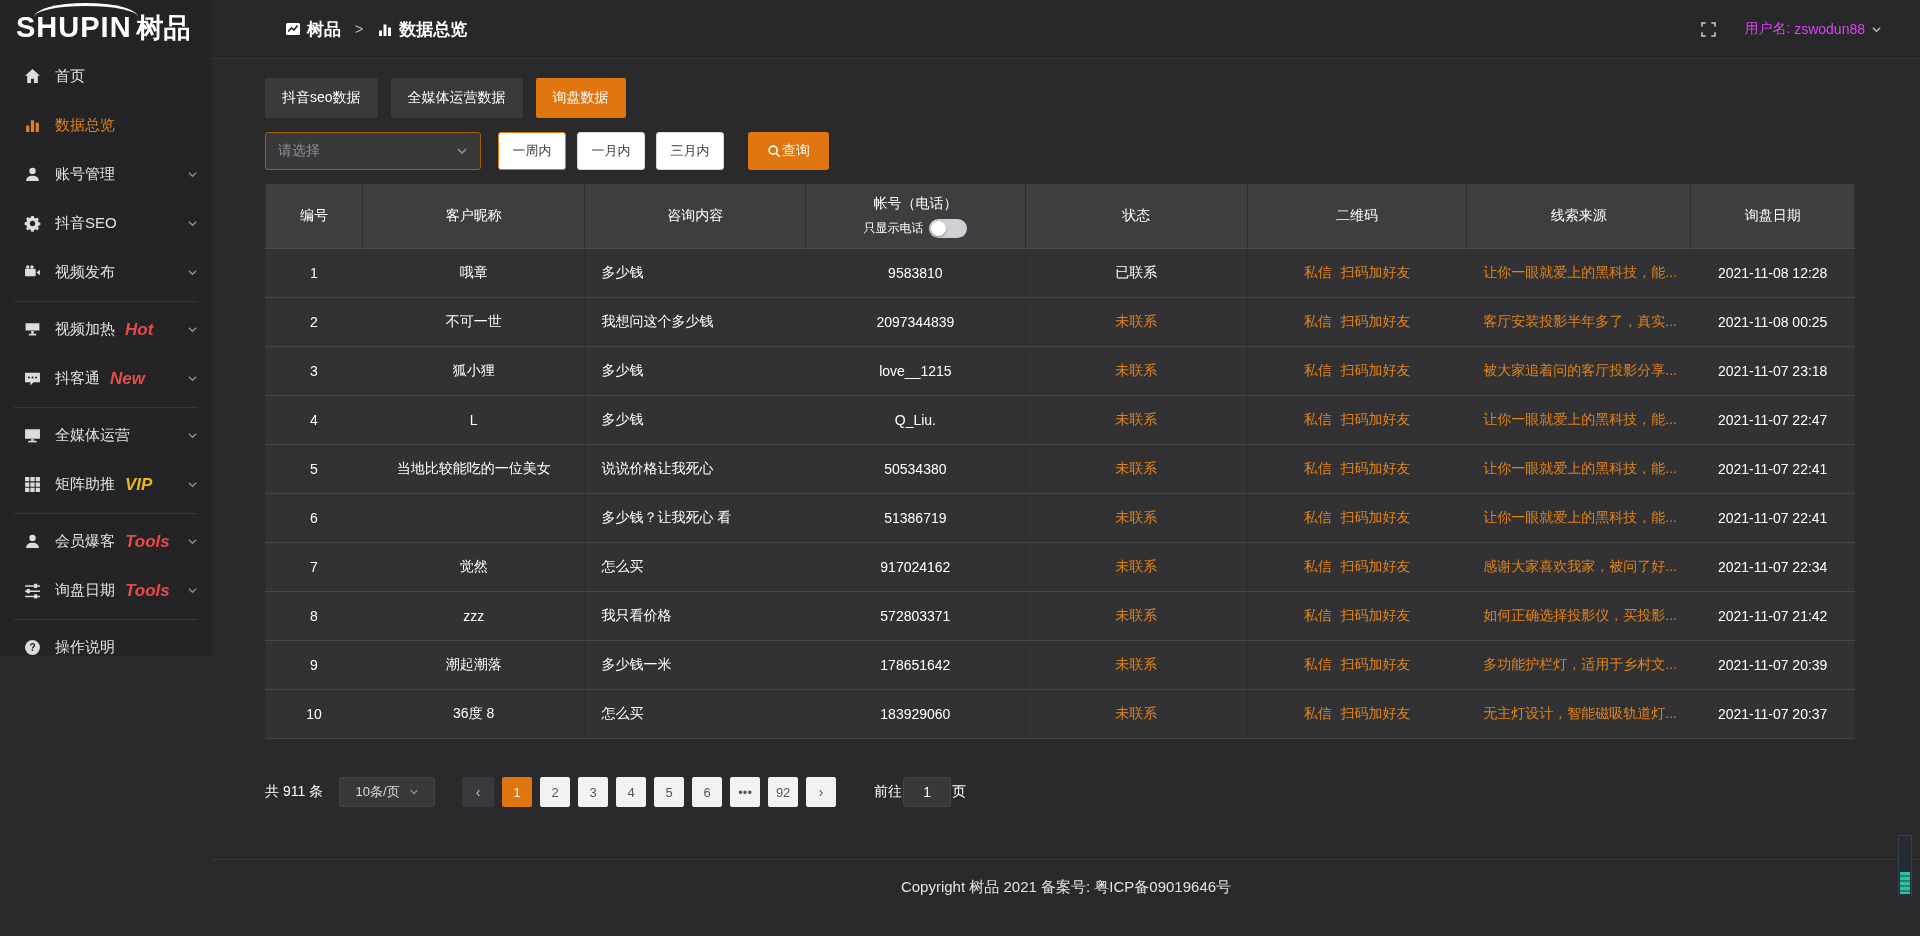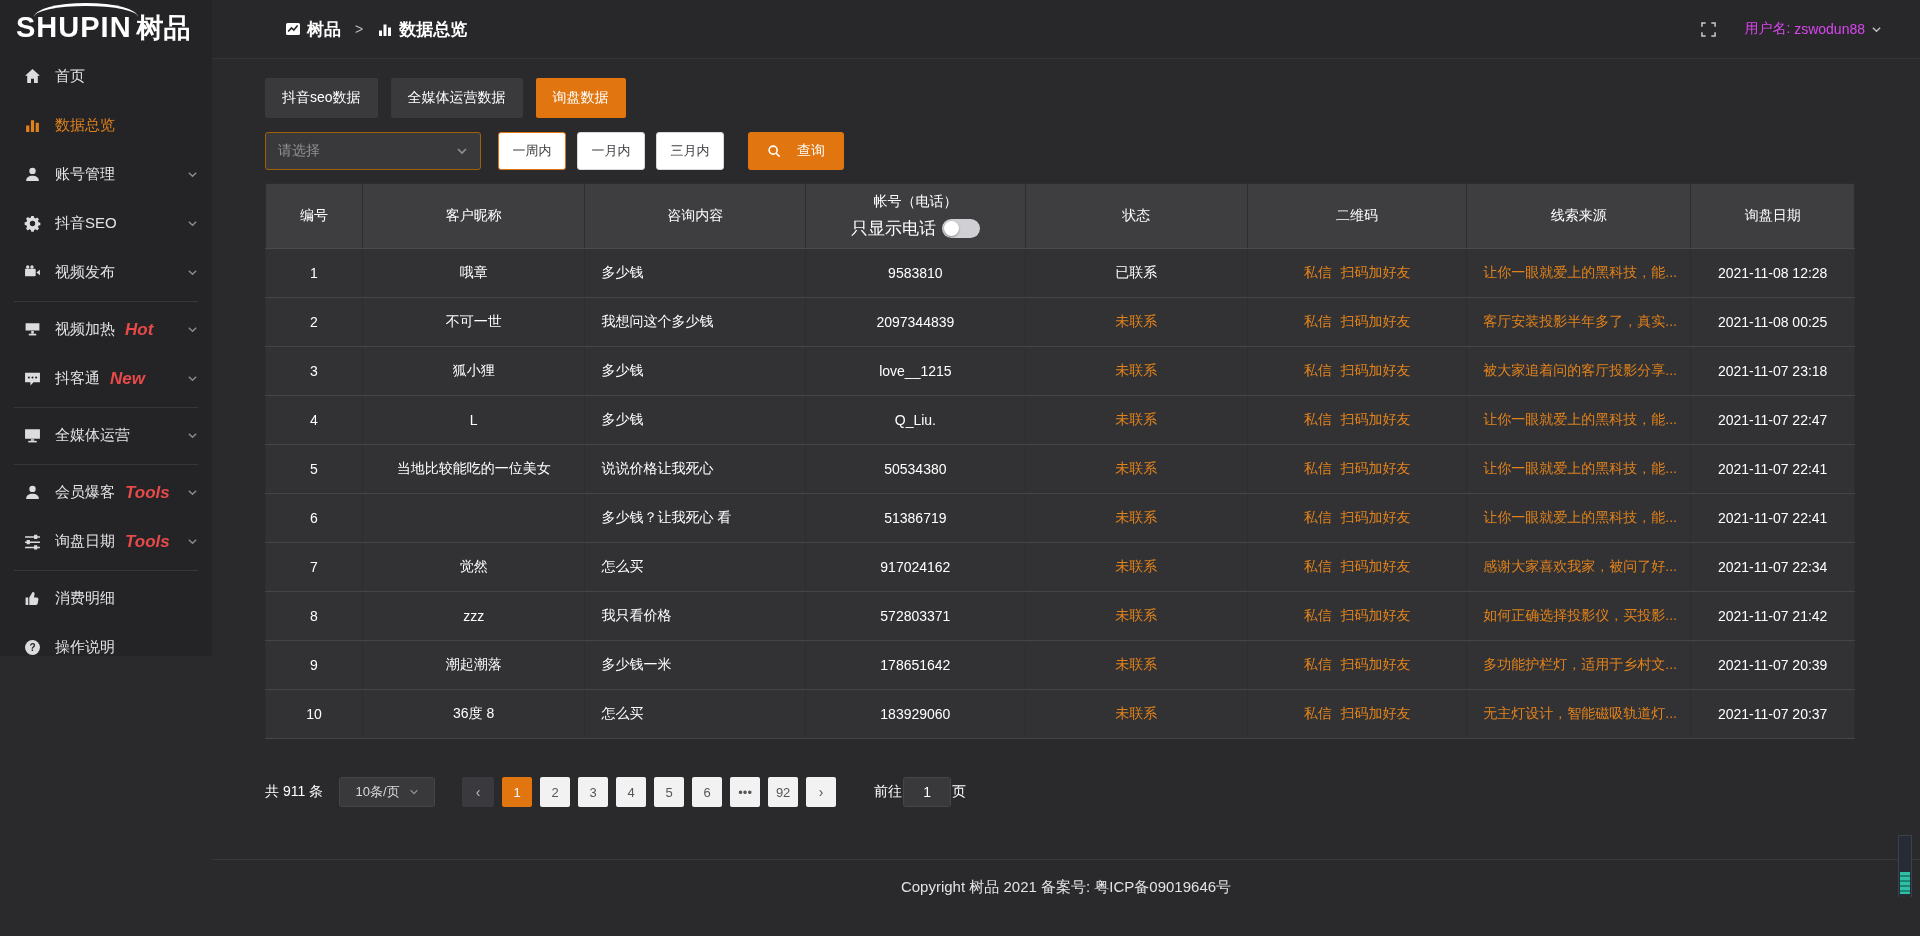--- a/index.html
+++ b/index.html
@@ -46,36 +46,36 @@
   .filters { margin-top:14px; display:flex; align-items:center; }
   .select { width:216px; height:38px; background:#39393c; border:1px solid #a16207; border-radius:3px;
             color:#8f8f94; font-size:14px; display:flex; align-items:center; justify-content:space-between;
             padding:0 12px; cursor:pointer; }
   .select .sel-chev { width:12px; height:12px; color:#8f8f94; }
   .range-group { display:flex; gap:11px; margin-left:17px; }
   .range-btn { height:38px; min-width:68px; padding:0 12px; background:#fff; border:1px solid #d8d8db;
                border-radius:3px; color:#3d3d41; font-size:13px; cursor:pointer; font-family:inherit; }
   .range-btn.active { border:1px solid var(--accent,#e1750f); }
   .search-btn { height:38px; margin-left:24px; padding:0 19px; background:var(--accent,#e1750f); border:none;
-                border-radius:3px; color:#fff; font-size:14px; display:flex; align-items:center; gap:16px;
+                border-radius:3px; color:#fff; font-size:14px; display:flex; align-items:center; gap:1px;
                 cursor:pointer; font-family:Liberation Mono, monospace; }
   .search-btn .sch-ico { width:14px; height:14px; }
 
   
   table { width:100%; margin-top:13px; border-collapse:collapse; table-layout:fixed; }
   thead th { height:65px; background:#3e3e41; color:#fff; font-size:14px; font-weight:normal;
              border:1px solid #2d2d2f; border-bottom:1px solid #4a4a4d; }
   tbody td { height:49px; background:#323235; color:#fff; font-size:14px; text-align:center;
              border-left:1px solid #2d2d2f; border-right:1px solid #2d2d2f;
              border-top:1px solid #454548; border-bottom:1px solid #454548;
              white-space:nowrap; overflow:hidden; text-overflow:ellipsis; }
   td.c-content, td.c-source { text-align:left; padding-left:16px; }
   td.c-source { color:#e2821a; }
   td.c-status.pending { color:#e2821a; }
-  .acct-head-line2 { margin-top:6px; display:flex; align-items:center; justify-content:center; gap:6px; font-size:17px; }
+  .acct-head-line2 { margin-top:6px; display:flex; align-items:center; justify-content:center; gap:6px; font-size:12px; }
   .toggle { width:38px; height:19px; border-radius:10px; background:#cfcfd4; position:relative;
             display:inline-block; cursor:pointer; flex:none; }
   .toggle::after { content:''; position:absolute; left:2px; top:2px; width:15px; height:15px;
                    border-radius:50%; background:#fff; box-shadow:0 1px 2px rgba(0,0,0,.35); }
   .qr-link { color:#e2821a; text-decoration:none; cursor:pointer; }
   .qr-link + .qr-link { margin-left:5px; }
 
   
   .pager { margin-top:38px; display:flex; align-items:center; font-size:14px; color:#fff; }
   .pg-select { margin-left:16px; width:96px; height:30px; background:#39393c; border:1px solid #45454a;
@@ -256,20 +256,30 @@
         <div class="side-item">
           <svg class="s-icon">
             <use href="#i-monitor"></use>
           </svg>
           <span class="side-label">全媒体运营</span>
 
           <svg class="side-chev">
             <use href="#i-chev-down"></use>
           </svg>
         </div>
+        <div class="side-item">
+          <svg class="s-icon">
+            <use href="#i-grid"></use>
+          </svg>
+          <span class="side-label">矩阵助推</span>
+          <span class="side-badge" style="color: rgb(240, 180, 41);">VIP</span>
+          <svg class="side-chev">
+            <use href="#i-chev-down"></use>
+          </svg>
+        </div>
         <div class="side-divider"></div>
         <div class="side-item">
           <svg class="s-icon">
             <use href="#i-user2"></use>
           </svg>
           <span class="side-label">会员爆客</span>
           <span class="side-badge" style="color: rgb(232, 74, 74);">Tools</span>
           <svg class="side-chev">
             <use href="#i-chev-down"></use>
           </svg>
@@ -278,27 +288,20 @@
           <svg class="s-icon">
             <use href="#i-sliders"></use>
           </svg>
           <span class="side-label">询盘日期</span>
           <span class="side-badge" style="color: rgb(232, 74, 74);">Tools</span>
           <svg class="side-chev">
             <use href="#i-chev-down"></use>
           </svg>
         </div>
         <div class="side-divider"></div>
-        <div class="side-item">
-          <svg class="s-icon">
-            <use href="#i-like"></use>
-          </svg>
-          <span class="side-label">消费明细</span>
-
-        </div>
         <div class="side-item">
           <svg class="s-icon">
             <use href="#i-help"></use>
           </svg>
           <span class="side-label">操作说明</span>
 
         </div>
       </nav>
   </aside>
 

